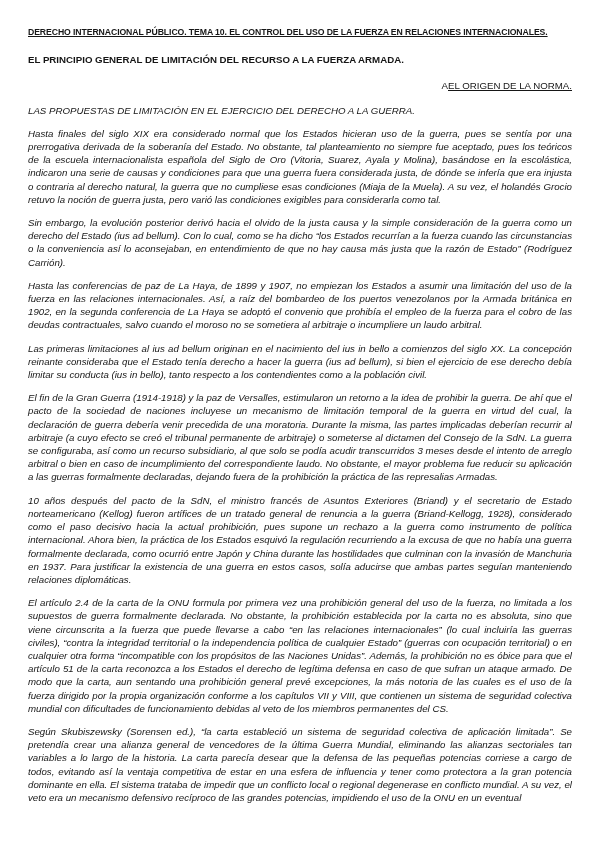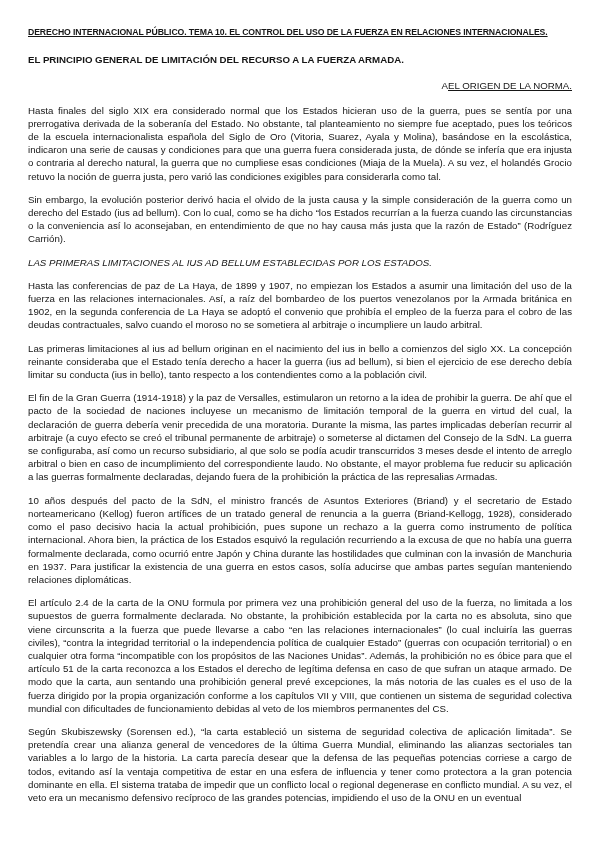--- a/index.html
+++ b/index.html
@@ -46,41 +46,42 @@
   .section-title {
     text-decoration: underline;
   }
   .sub-heading {
     font-style: italic;
     margin: 0 0 10px 0;
     text-align: left;
   }
   .para {
     margin: 0 0 10px 0;
+    font-style: italic;
   }
 </style>
 </head>
 <body>
 
 <div class="page">
 
   <div class="doc-title">DERECHO INTERNACIONAL PÚBLICO. TEMA 10. EL CONTROL DEL USO DE LA FUERZA EN RELACIONES INTERNACIONALES.</div>
 
   <div class="main-heading">EL PRINCIPIO GENERAL DE LIMITACIÓN DEL RECURSO A LA FUERZA ARMADA.</div>
 
   <div class="section-heading">
     <span class="section-letter">A</span><span class="section-title">EL ORIGEN DE LA NORMA.</span>
   </div>
 
+  <div class="sub-heading">LAS PROPUESTAS DE LIMITACIÓN EN EL EJERCICIO DEL DERECHO A LA GUERRA.</div>
 
   <p class="para">Hasta finales del siglo XIX era considerado normal que los Estados hicieran uso de la guerra, pues se sentía por una prerrogativa derivada de la soberanía del Estado. No obstante, tal planteamiento no siempre fue aceptado, pues los teóricos de la escuela internacionalista española del Siglo de Oro (Vitoria, Suarez, Ayala y Molina), basándose en la escolástica, indicaron una serie de causas y condiciones para que una guerra fuera considerada justa, de dónde se infería que era injusta o contraria al derecho natural, la guerra que no cumpliese esas condiciones (Miaja de la Muela). A su vez, el holandés Grocio retuvo la noción de guerra justa, pero varió las condiciones exigibles para considerarla como tal.</p>
 
   <p class="para">Sin embargo, la evolución posterior derivó hacia el olvido de la justa causa y la simple consideración de la guerra como un derecho del Estado (ius ad bellum). Con lo cual, como se ha dicho “los Estados recurrían a la fuerza cuando las circunstancias o la conveniencia así lo aconsejaban, en entendimiento de que no hay causa más justa que la razón de Estado” (Rodríguez Carrión).</p>
 
-  <div class="sub-heading">LAS PRIMERAS LIMITACIONES AL IUS AD BELLUM ESTABLECIDAS POR LOS ESTADOS.</div>
 
   <p class="para">Hasta las conferencias de paz de La Haya, de 1899 y 1907, no empiezan los Estados a asumir una limitación del uso de la fuerza en las relaciones internacionales. Así, a raíz del bombardeo de los puertos venezolanos por la Armada británica en 1902, en la segunda conferencia de La Haya se adoptó el convenio que prohibía el empleo de la fuerza para el cobro de las deudas contractuales, salvo cuando el moroso no se sometiera al arbitraje o incumpliere un laudo arbitral.</p>
 
   <p class="para">Las primeras limitaciones al ius ad bellum originan en el nacimiento del ius in bello a comienzos del siglo XX. La concepción reinante consideraba que el Estado tenía derecho a hacer la guerra (ius ad bellum), si bien el ejercicio de ese derecho debía limitar su conducta (ius in bello), tanto respecto a los contendientes como a la población civil.</p>
 
   <p class="para">El fin de la Gran Guerra (1914-1918) y la paz de Versalles, estimularon un retorno a la idea de prohibir la guerra. De ahí que el pacto de la sociedad de naciones incluyese un mecanismo de limitación temporal de la guerra en virtud del cual, la declaración de guerra debería venir precedida de una moratoria. Durante la misma, las partes implicadas deberían recurrir al arbitraje (a cuyo efecto se creó el tribunal permanente de arbitraje) o someterse al dictamen del Consejo de la SdN. La guerra se configuraba, así como un recurso subsidiario, al que solo se podía acudir transcurridos 3 meses desde el intento de arreglo arbitral o bien en caso de incumplimiento del correspondiente laudo. No obstante, el mayor problema fue reducir su aplicación a las guerras formalmente declaradas, dejando fuera de la prohibición la práctica de las represalias Armadas.</p>
 
   <p class="para">10 años después del pacto de la SdN, el ministro francés de Asuntos Exteriores (Briand) y el secretario de Estado norteamericano (Kellog) fueron artífices de un tratado general de renuncia a la guerra (Briand-Kellogg, 1928), considerado como el paso decisivo hacia la actual prohibición, pues supone un rechazo a la guerra como instrumento de política internacional. Ahora bien, la práctica de los Estados esquivó la regulación recurriendo a la excusa de que no había una guerra formalmente declarada, como ocurrió entre Japón y China durante las hostilidades que culminan con la invasión de Manchuria en 1937. Para justificar la existencia de una guerra en estos casos, solía aducirse que ambas partes seguían manteniendo relaciones diplomáticas.</p>
 
 

